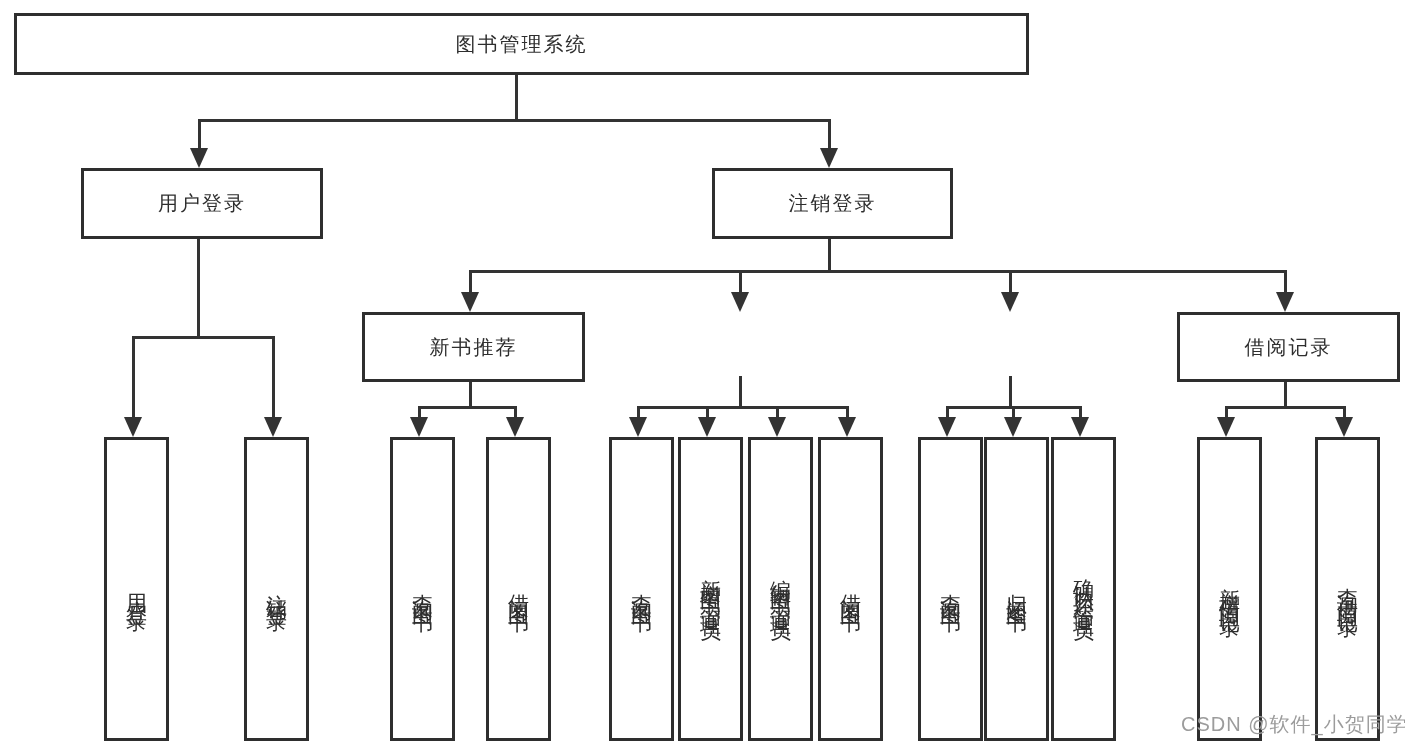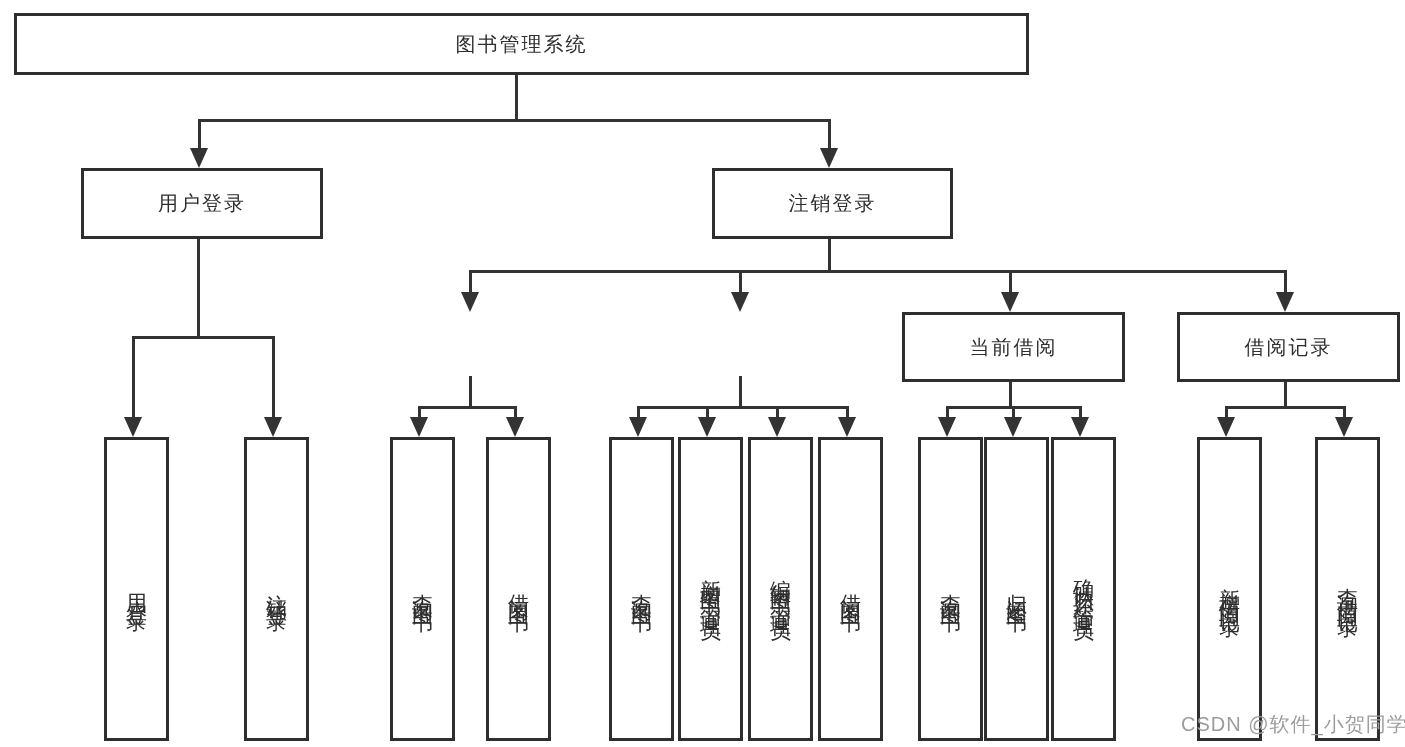--- a/index.html
+++ b/index.html
@@ -94,22 +94,22 @@
     <span>图书管理系统</span>
   </div>
 
   <div class="node" style="left:81px;top:168px;width:236px;height:65px;">
     <span>用户登录</span>
   </div>
   <div class="node" style="left:712px;top:168px;width:235px;height:65px;">
     <span>注销登录</span>
   </div>
 
-  <div class="node" style="left:902px;top:312px;width:217px;height:64px;">
-    <span>当前借阅</span>
+  <div class="node" style="left:362px;top:312px;width:217px;height:64px;">
+    <span>新书推荐</span>
   </div>
   <div class="node" style="left:1177px;top:312px;width:217px;height:64px;">
     <span>借阅记录</span>
   </div>
 
   <div class="leaf" style="left:104px;top:437px;">
     <span class="vtext">用户登录</span>
   </div>
   <div class="leaf" style="left:244px;top:437px;">
     <span class="vtext">注销登录</span>

